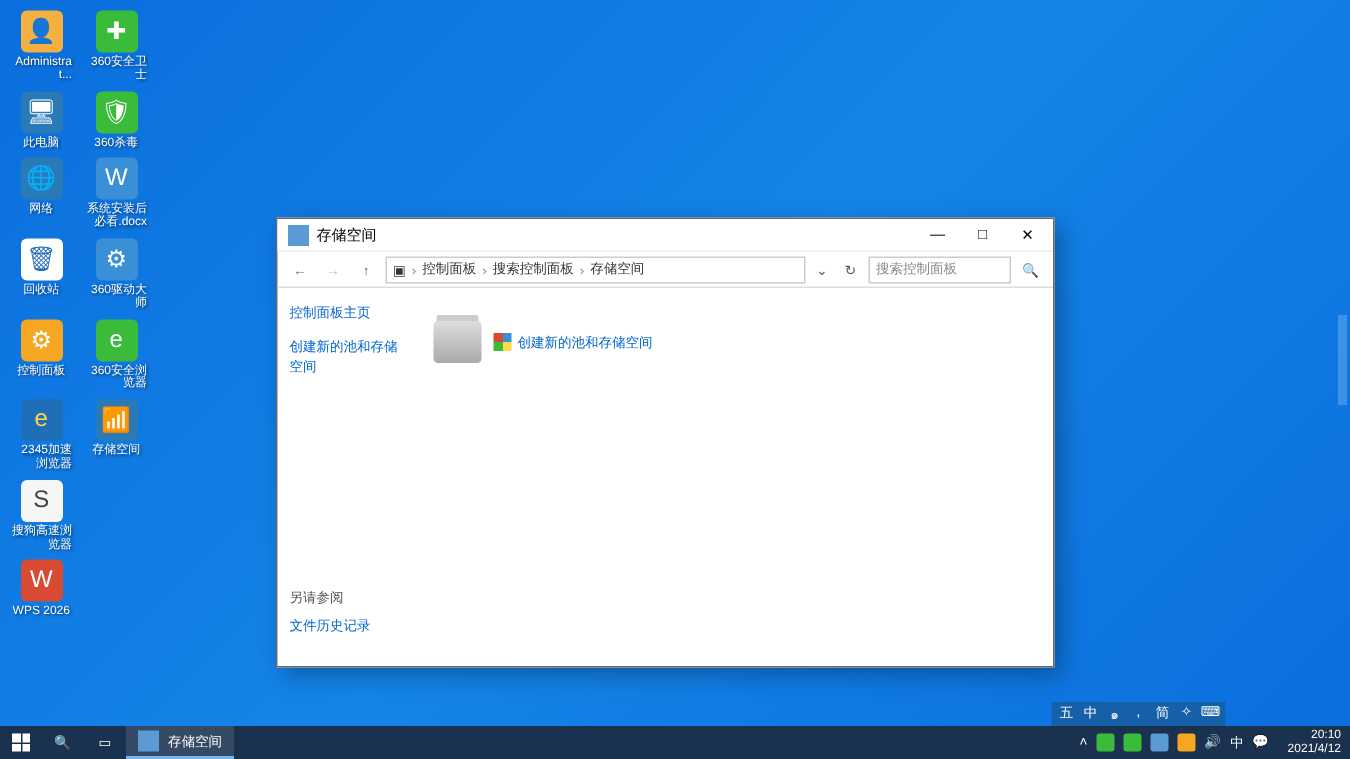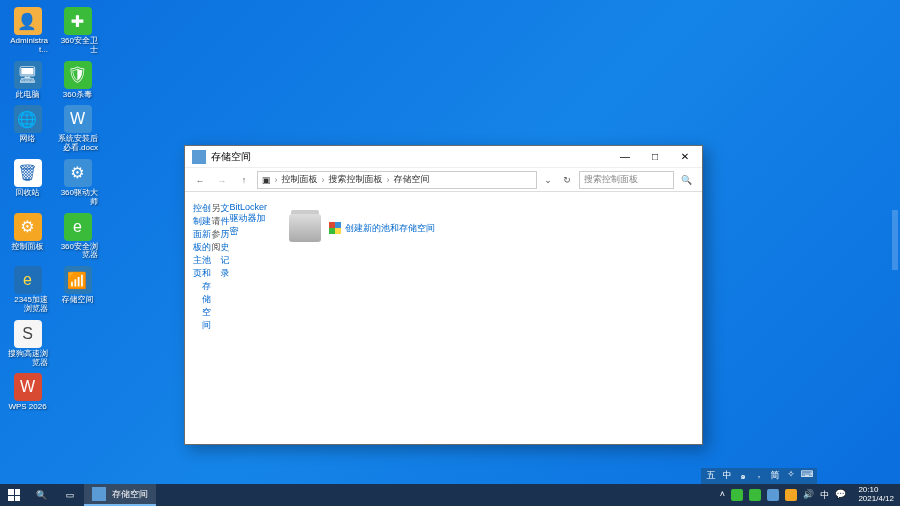--- a/index.html
+++ b/index.html
@@ -32,21 +32,21 @@
 .cp-nav { height: 24px; display: flex; align-items: center; padding: 0 6px; gap: 4px; border-bottom: 1px solid #ddd; font-size: 9px; }
 .cp-nav .navbtn { width: 18px; height: 18px; display: flex; align-items: center; justify-content: center; color: #666; cursor: pointer; }
 .cp-nav .crumb { display: flex; align-items: center; gap: 4px; flex: 1; padding: 0 4px; height: 18px; border: 1px solid #ccc; }
 .cp-nav .crumb span { color: #333; }
 .cp-nav .crumb .sep { color: #888; }
 .cp-nav .cdrop { width: 14px; text-align: center; color: #555; cursor: pointer; }
 .cp-nav .refresh { width: 16px; text-align: center; color: #555; cursor: pointer; }
 .cp-nav .search { width: 95px; height: 18px; border: 1px solid #ccc; padding: 0 4px; font-size: 9px; color: #888; display: flex; align-items: center; }
 
 .cp-body { flex: 1; display: flex; overflow: hidden; }
-.cp-side { width: 90px; padding: 10px 8px; font-size: 9px; display: flex; flex-direction: row; }
+.cp-side { width: 90px; padding: 10px 8px; font-size: 9px; display: flex; flex-direction: column; }
 .cp-side a { color: #0066cc; text-decoration: none; display: block; margin-bottom: 10px; cursor: pointer; }
 .cp-side .spacer { flex: 1; }
 .cp-side .sect { color: #555; margin-bottom: 6px; }
 
 .cp-main { flex: 1; padding: 10px 14px; font-size: 9px; }
 .cp-main .hdr { color: #0a5a1a; font-size: 11px; margin-bottom: 4px; }
 .cp-main .desc { color: #333; line-height: 1.5; max-width: 230px; }
 .cp-main .action { display: flex; align-items: center; gap: 8px; margin-top: 12px; }
 .cp-main .action .hdd { width: 32px; height: 28px; background: linear-gradient(#ddd,#aaa); border-radius: 3px; position: relative; }
 .cp-main .action .hdd::before { content:""; position:absolute; top:-4px; left:2px; right:2px; height:4px; background:#ccc; border-radius:2px 2px 0 0; }
@@ -62,21 +62,21 @@
 .tb-start .winlogo span { background: #fff; }
 .tb-task { display: flex; align-items: center; padding: 0 8px; gap: 6px; background: rgba(255,255,255,.12); border-bottom: 2px solid #76b9f0; cursor: pointer; }
 .tb-task .ticon2 { width: 14px; height: 14px; background: #5a9bd5; }
 .tb-spacer { flex: 1; }
 .tb-tray { display: flex; align-items: center; gap: 6px; padding: 0 6px; }
 .tb-tray .ti { width: 12px; height: 12px; display: inline-block; background: #fff; border-radius: 2px; cursor: pointer; }
 .tb-tray .ti.grn { background: #3abb3a; }
 .tb-tray .ti.org { background: #f5a623; }
 .tb-tray .ti.blu { background: #5a9bd5; }
 .tb-tray .ti.txt { background: none; width: auto; font-size: 9px; }
-.tb-time { text-align: left; font-size: 8px; line-height: 1.1; padding: 0 6px; display: flex; flex-direction: column; justify-content: center; cursor: pointer; }
+.tb-time { text-align: right; font-size: 8px; line-height: 1.1; padding: 0 6px; display: flex; flex-direction: column; justify-content: center; cursor: pointer; }
 .ime { position:absolute; right:83px; bottom:22px; background:#1560a8; display:flex; gap:2px; padding:1px 3px; font-size:9px; color:#fff; }
 .ime span { width:14px; text-align:center; cursor:pointer; }
 
 
 .watermark { position:absolute; right:2px; top:210px; width:6px; height:60px; background:rgba(255,255,255,.2); }
 </style>
 </head>
 <body>
 
 <div class="desktop">
@@ -184,21 +184,20 @@
       </div>
     <span class="navbtn" style="color:#1a6fbf">🔍</span>
   </div>
   <div class="cp-body">
     <div class="cp-side">
       <a>控制面板主页</a>
       <a>创建新的池和存储空间</a>
       <span class="spacer"></span>
       <span class="sect">另请参阅</span>
       <a>文件历史记录</a>
-      <a>BitLocker 驱动器加密</a>
     </div>
     <div class="cp-main">
       <div class="action">
         <div class="hdd"></div>
         <a><span class="shield"></span><span>创建新的池和存储空间</span></a>
       </div>
     </div>
   </div>
 </div>
 

